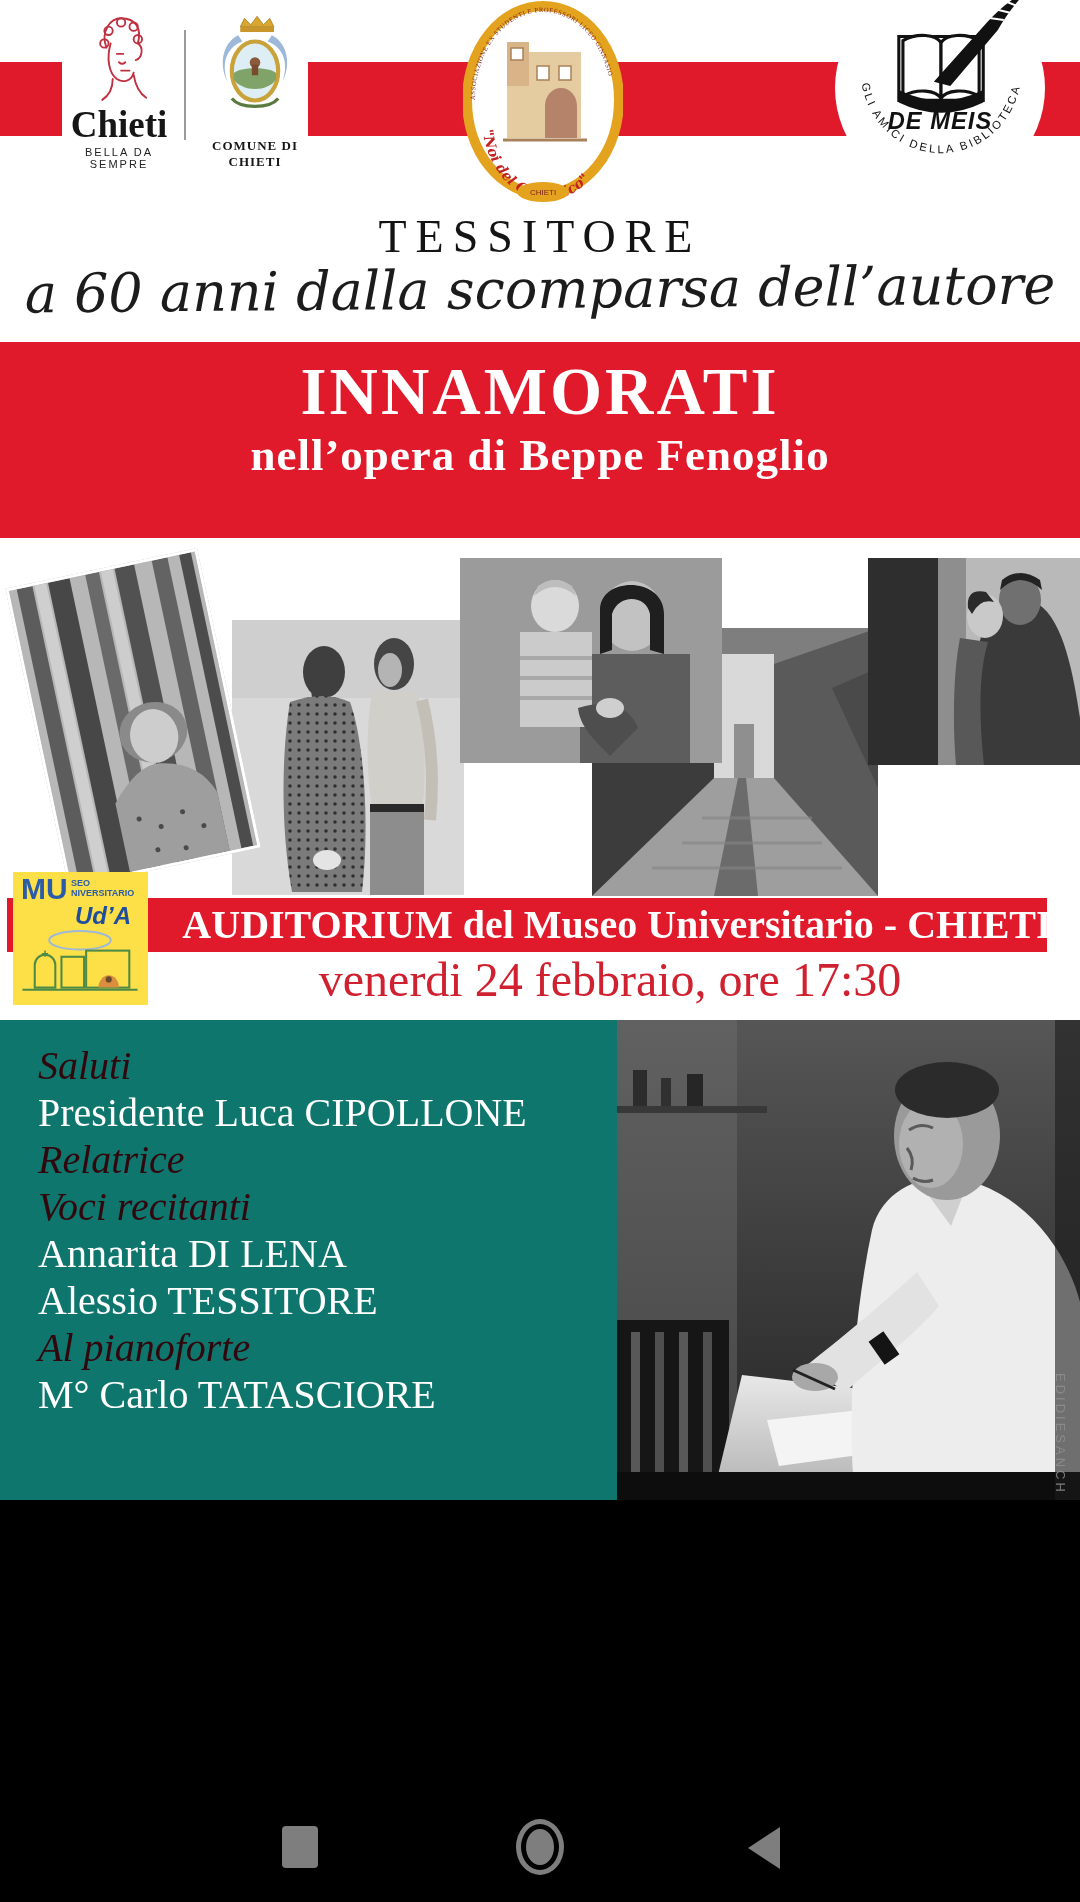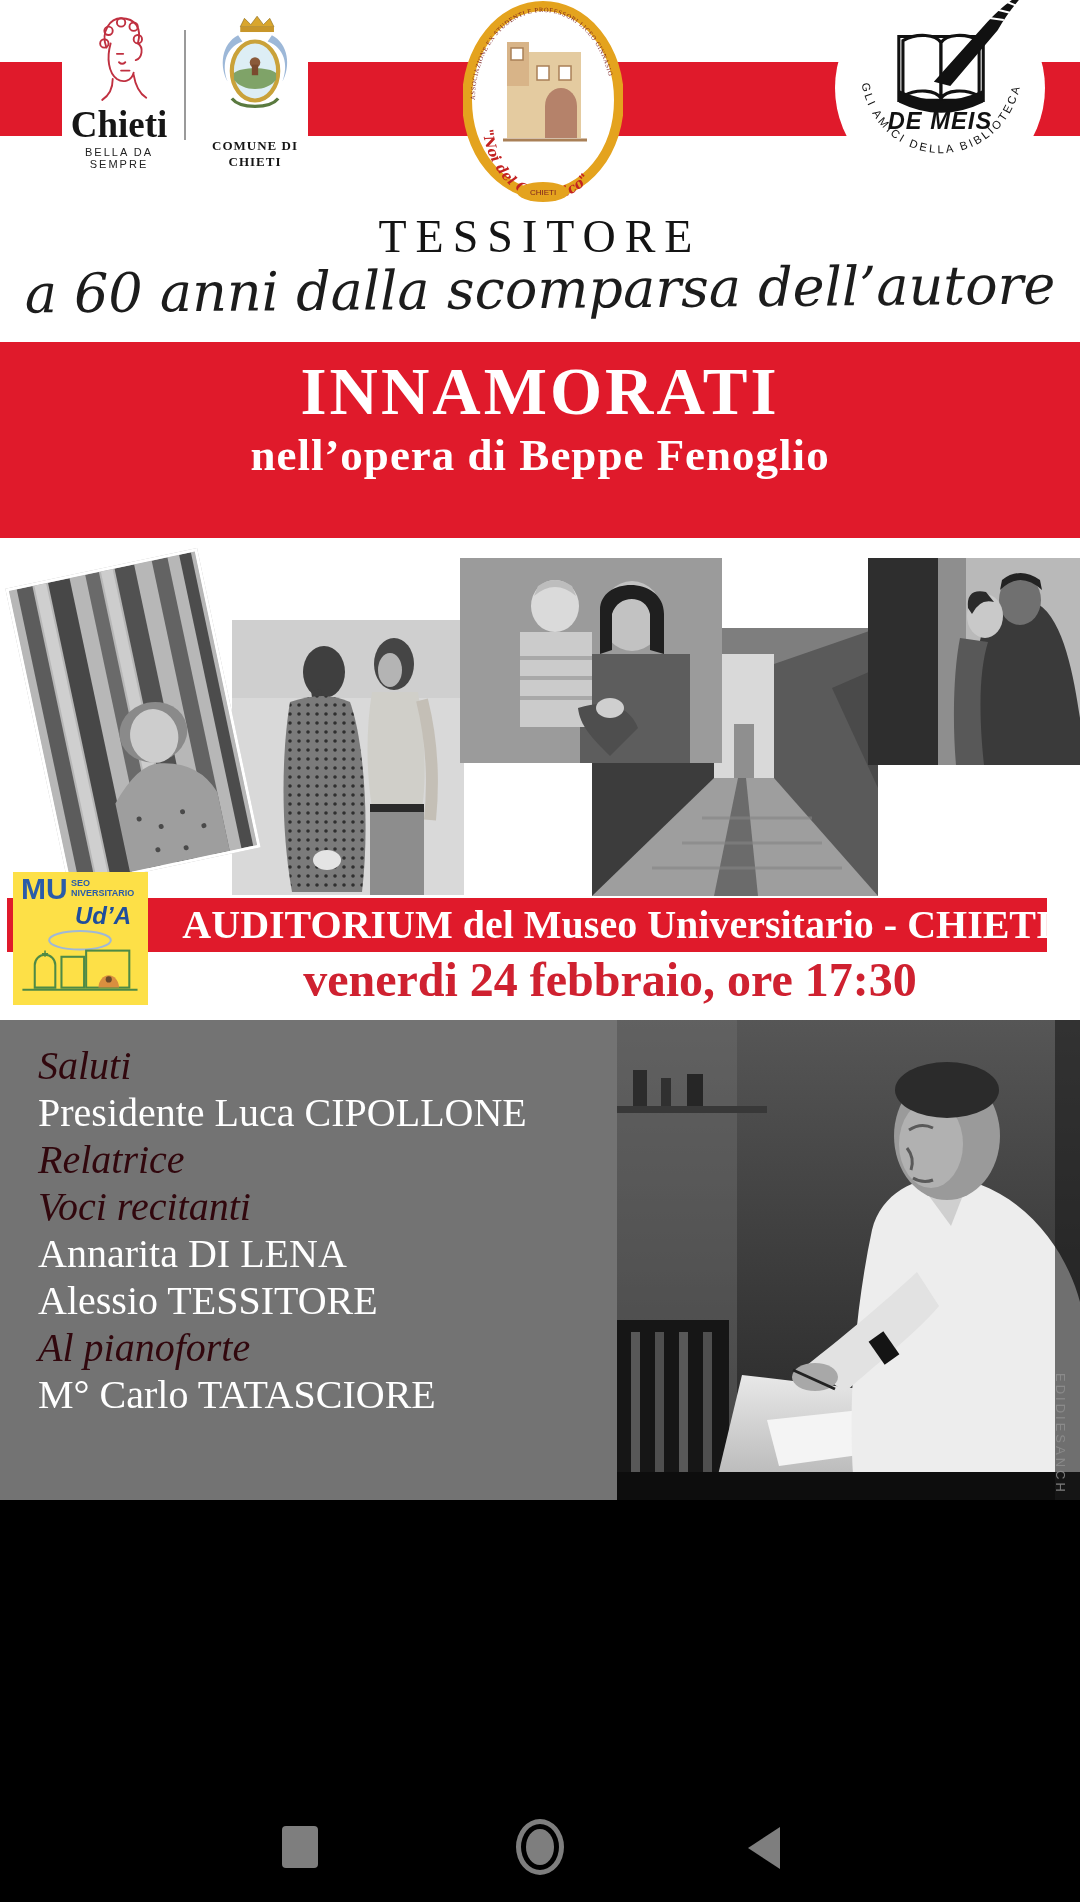--- a/index.html
+++ b/index.html
@@ -47,24 +47,24 @@
   .auditorium-band{position:absolute;left:0;top:898px;width:1040px;height:54px;background:#e01a2b;z-index:5;margin-left:7px;}
   .auditorium-text{position:absolute;left:150px;width:920px;top:3px;text-align:center;
     color:#fff;font-size:40px;font-weight:bold;}
   .museum-logo{position:absolute;left:13px;top:872px;width:135px;height:133px;background:#fde047;z-index:6;
     font-family:"Liberation Sans",sans-serif;}
   .mu-line1{position:absolute;left:8px;top:2px;color:#2a5ca9;font-weight:bold;font-size:30px;line-height:1;}
   .mu-stack{position:absolute;left:58px;top:6px;color:#2a5ca9;font-weight:bold;font-size:9px;line-height:10px;display:flex;flex-direction:column;}
   .mu-uda{position:absolute;left:62px;top:30px;color:#1f4e9c;font-weight:bold;font-size:24px;font-style:italic;}
   .museum-sketch{position:absolute;left:6px;top:56px;}
   .datetime-line{position:absolute;left:150px;top:952px;width:920px;text-align:center;z-index:5;
-    color:#cf2130;font-size:48px;font-weight:bold;}
-
-  
-  .program-block{position:absolute;left:0;top:1020px;width:617px;height:480px;background:#737373;
+    color:#cf2130;font-size:48px;font-weight:normal;}
+
+  
+  .program-block{position:absolute;left:0;top:1020px;width:617px;height:480px;background:#0f766e;
     box-sizing:border-box;padding:22px 0 0 38px;}
   .prog{font-size:40px;line-height:47px;white-space:nowrap;}
   .prog.label{font-style:italic;color:#31070d;}
   .prog.name{color:#ffffff;}
 
   
   .photo-fenoglio{position:absolute;left:617px;top:1020px;width:463px;height:480px;overflow:hidden;background:#222;}
   .photo-credit{position:absolute;right:12px;bottom:2px;height:125px;
     writing-mode:vertical-rl;font-family:"Liberation Sans",sans-serif;font-size:13px;
     letter-spacing:3px;color:#8f8f8f;opacity:.85;}

